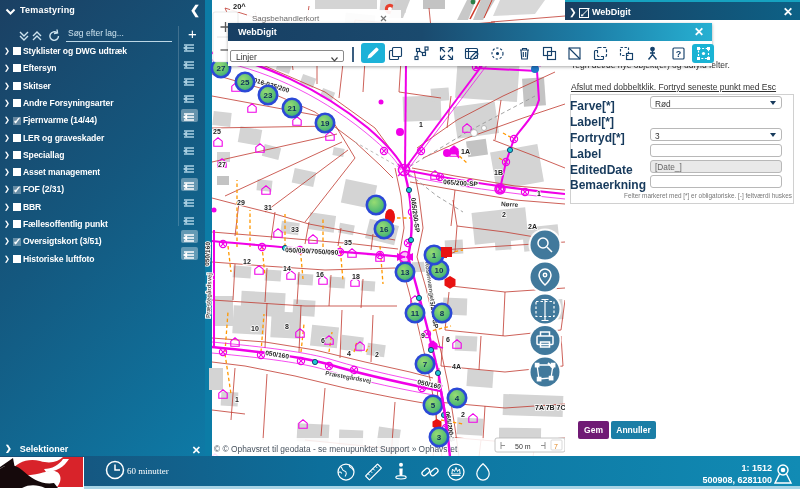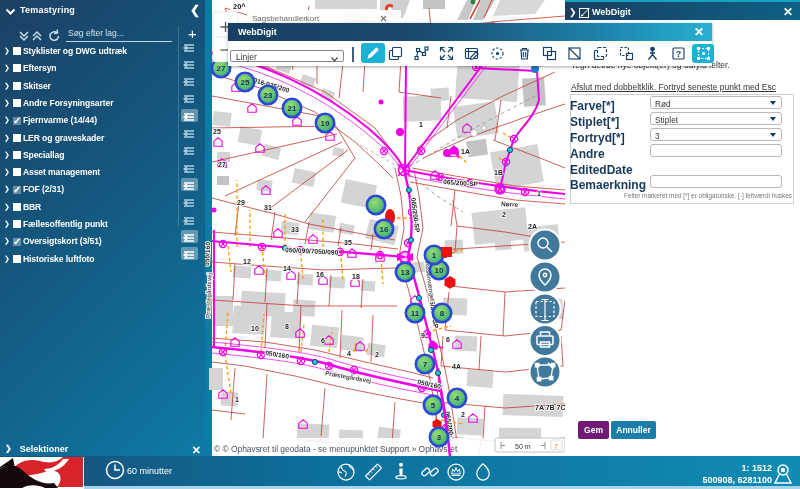--- a/index.html
+++ b/index.html
@@ -53,21 +53,21 @@
   font-size:8.5px; color:#333; padding:1px 5px; background:#fff; }
 .sel .car { position:absolute; right:5px; top:3px; width:7px; height:5px; }
 .tsep { position:absolute; left:124px; top:6px; width:1.5px; height:15px; background:#3a5e80; }
 .pbtn { position:absolute; left:133px; top:2px; width:24px; height:20px; background:#1cb2d8; border-radius:3px; text-align:center; padding-top:2px; }
 .ti { position:absolute; top:4px; width:17px; height:17px; }
 .abtn { position:absolute; left:464px; top:3px; width:22px; height:19px; background:#1ab3d4; border-radius:3px; text-align:center; padding-top:1px; }
 #bottom { position:absolute; left:0; top:456px; width:800px; height:33px;
   background:linear-gradient(90deg,#184f78 0%,#0d6f9b 40%,#118bb4 100%); }
 #bottom .strip { position:absolute; bottom:0; left:0; width:800px; height:3px; background:#a7d4e6; }
 #logo { position:absolute; left:0; top:457px; width:84px; height:32px; }
-.clockt { position:absolute; left:127px; top:466px; font-size:9px; color:#fff; }
+.clockt { position:absolute; left:127px; top:466px; font-size:9px; color:#fff;font-family:Liberation Serif, serif; }
 .coord1 { position:absolute; right:28px; top:463px; font-size:9px; font-weight:bold; color:#fff; text-align:right; }
 .coord2 { position:absolute; right:28px; top:474.5px; font-size:9px; font-weight:bold; color:#fff; text-align:right; }
 </style></head><body>
 <div id="root">
   <div id="map"><svg width="360" height="457" viewBox="0 0 360 457">
         <defs>
           <radialGradient id="gg" cx="0.4" cy="0.35" r="0.75">
             <stop offset="0" stop-color="#97dc72"></stop>
             <stop offset="0.65" stop-color="#55bc74"></stop>
             <stop offset="1" stop-color="#2f9a80"></stop>
@@ -610,33 +610,33 @@
 
   <div id="right">
     <div class="rtxt1">Tegn det/de nye objekt(er) og udfyld felter.</div>
     <div class="rtxt2">Afslut med dobbeltklik. Fortryd seneste punkt med Esc</div>
     <div class="formbox"></div>
     <div class="frow" style="top:96px">
         <span class="fl">Farve[*]</span>
         <span class="fctl">Rød<span class="car"></span></span>
       </div>
     <div class="frow" style="top:112px">
-        <span class="fl">Stiplet[*]</span>
-        <span class="fctl">Stiplet<span class="car"></span></span>
+        <span class="fl">Label[*]</span>
       </div>
     <div class="frow" style="top:128px">
         <span class="fl">Fortryd[*]</span>
         <span class="fctl">3<span class="car"></span></span>
       </div>
     <div class="frow" style="top:144px">
-        <span class="fl">Andre</span>
+        <span class="fl">Label</span>
         <span class="fctl"></span>
       </div>
     <div class="frow" style="top:159.5px">
         <span class="fl">EditedDate</span>
+        <span class="fctl" style="background:#e9e9e9;color:#666">[Date_]</span>
       </div>
     <div class="frow" style="top:175px">
         <span class="fl">Bemaerkning</span>
         <span class="fctl"></span>
       </div>
     <div class="fnote">Felter markeret med [*] er obligatoriske. [-] feltværdi huskes</div>
     <div class="btn" style="left:13px;width:31px;background:#701a75">Gem</div>
     <div class="btn" style="left:46px;width:45px;background:#1b7ea6">Annuller</div>
     <div id="rhdr">
       <span class="a">❯</span>

